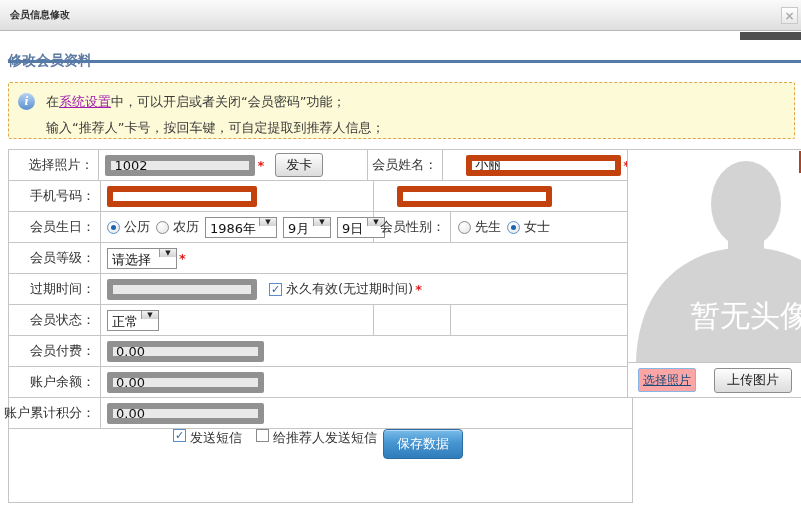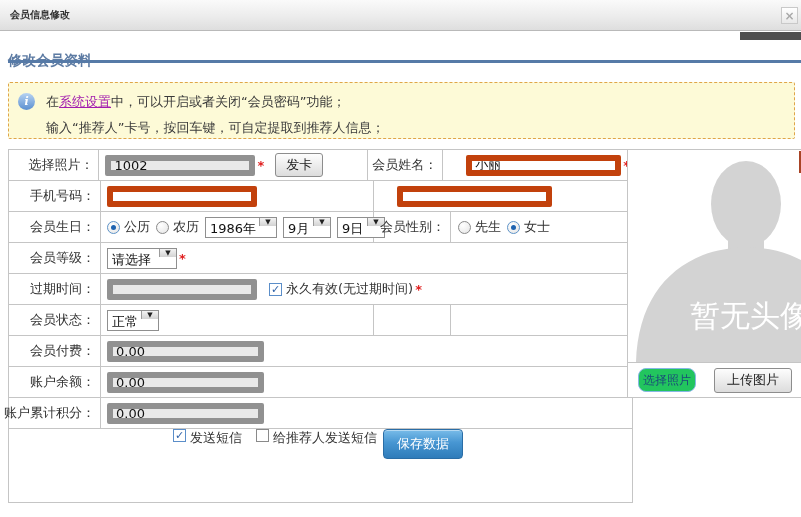--- a/index.html
+++ b/index.html
@@ -130,21 +130,21 @@
     border:1px solid #c5c5c5; background:#fff;
   }
   .photo-area { position:relative; height:213px; border-bottom:1px solid #c5c5c5; overflow:hidden; background:#fff; }
   .silhouette { position:absolute; left:-10px; top:6px; }
   .noavatar {
     position:absolute; left:62px; top:146px; font-size:30px; color:#fff; white-space:nowrap;
   }
   .photo-btns { height:34px; display:flex; align-items:center; padding-left:10px; }
   .btn-choose {
     height:24px; padding:0 4px; font:12px "DejaVu Sans",sans-serif; color:#1b4a7a;
-    background:#22c55e; border:1px solid #86b7e4; border-radius:8px; cursor:pointer; white-space:nowrap;
+    background:#fca5a5; border:1px solid #86b7e4; border-radius:2px; cursor:pointer; white-space:nowrap;text-decoration:underline;
   }
   .btn-up { height:25px; padding:0 12px; margin-left:18px; font-size:13px; }
 
   .edge-sliver { position:absolute; right:0; top:151px; width:2px; height:22px; background:#a94426; }
 </style>
 </head>
 <body>
 
 <div class="titlebar">
   <span class="t">会员信息修改</span>

